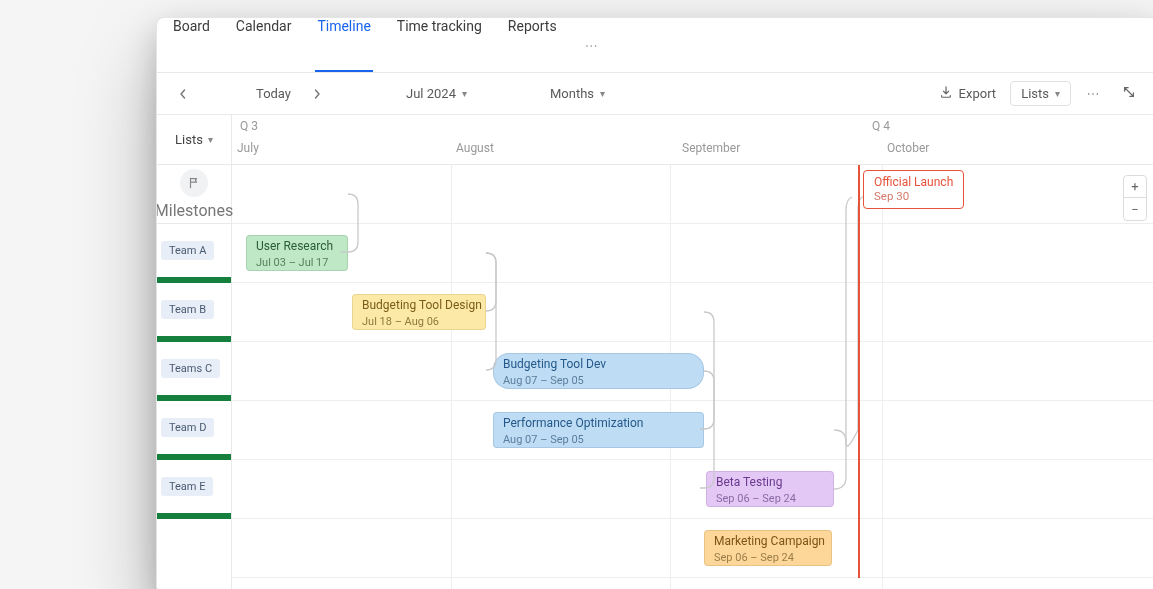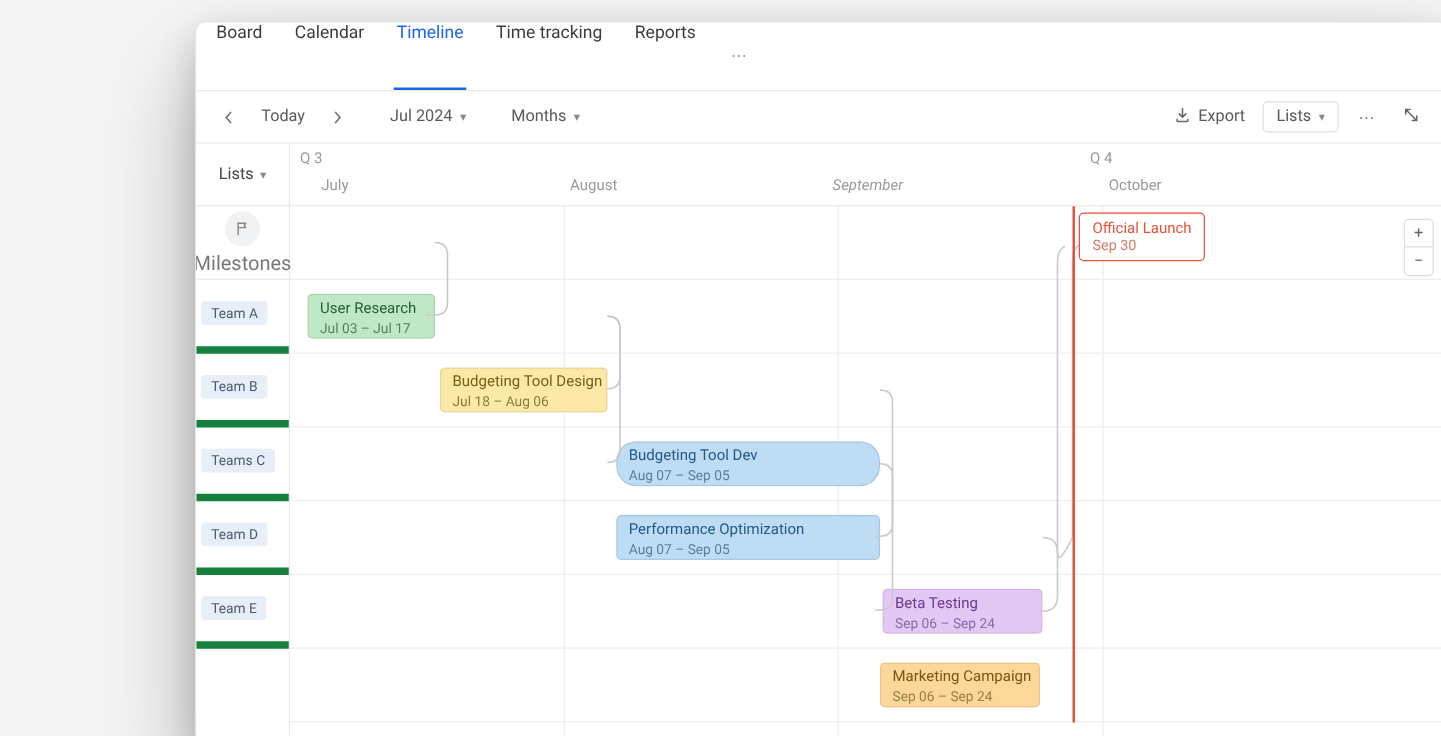--- a/index.html
+++ b/index.html
@@ -62,21 +62,21 @@
     color: #5a5a5a;
     gap: 8px;
   }
   .toolbar .chev {
     width: 24px; height: 24px;
     display:flex;align-items:center;justify-content:center;
     border-radius:4px;
     cursor:pointer;
     color:#777;
   }
-  .plain-btn { padding: 4px 6px; border-radius:4px; cursor:pointer; display:flex; align-items:center; gap:6px; }
+  .plain-btn { padding: 4px 6px; border-radius:4px; cursor:pointer; display:flex; align-items:center; gap:6px;margin-left:47px; }
   .spacer { flex: 1; }
   .border-btn {
     border: 1px solid #e0e0e0;
     padding: 4px 10px;
     border-radius:4px;
     display:flex; align-items:center; gap:6px;
     cursor:pointer;
   }
   .icon-btn { width:28px;height:28px;display:flex;align-items:center;justify-content:center;color:#888;border-radius:4px;cursor:pointer;}
   .caret { font-size:10px; color:#888; }
@@ -336,23 +336,23 @@
             <div class="team-cell">
               <div class="team-pill">Team E</div>
             </div>
           </div>
       </div>
 
       <div class="chart">
         <div class="month-header" id="axis-header">
             <span class="q-label" style="left: 8px;">Q 3</span>
             <span class="q-label" style="left: 640px;">Q 4</span>
-            <span class="month-label" style="left: 5px; margin-left: 20px;">July</span>
+            <span class="month-label" style="left: 5px;">July</span>
             <span class="month-label" style="left: 224px;">August</span>
-            <span class="month-label" style="left: 434px; font-style: italic;">September</span>
+            <span class="month-label" style="left: 450px;">September</span>
             <span class="month-label" style="left: 655px;">October</span>
           </div>
         <div id="vlines">
             <div class="vline" style="left: 219px;"></div>
             <div class="vline" style="left: 438px;"></div>
             <div class="vline" style="left: 650px;"></div>
           </div>
 
         <svg class="connectors" width="900" height="420">
           <path d="M116 29 q 10 0 10 10 v 38 q 0 10 -10 10 h -2 q -10 0 0 0"></path>

